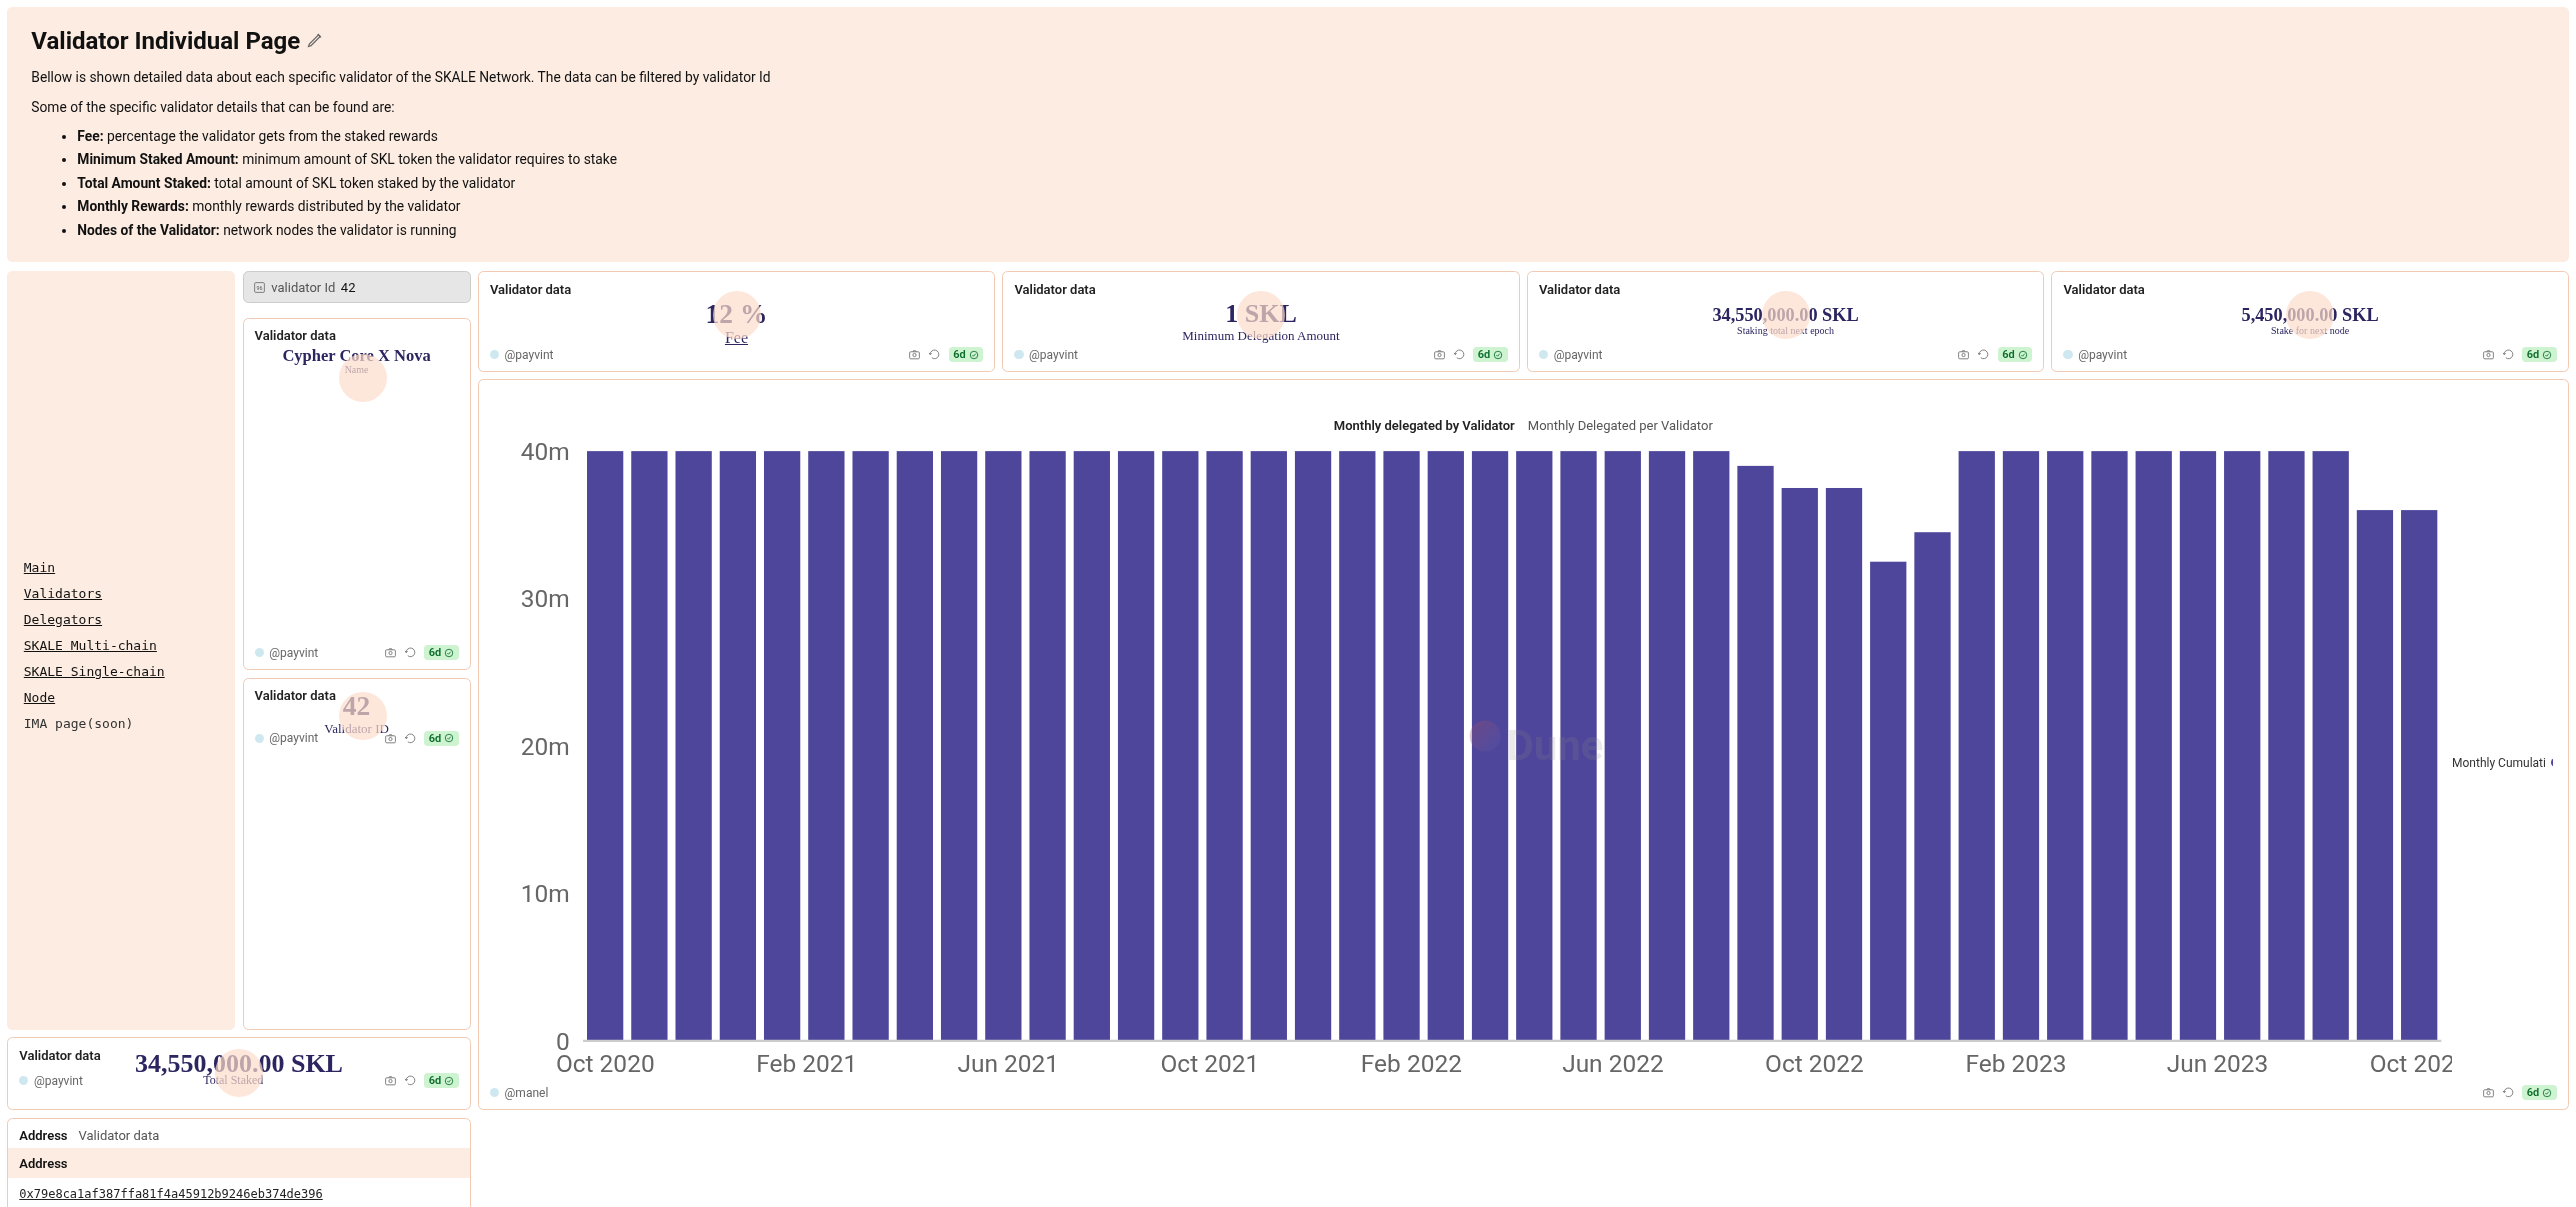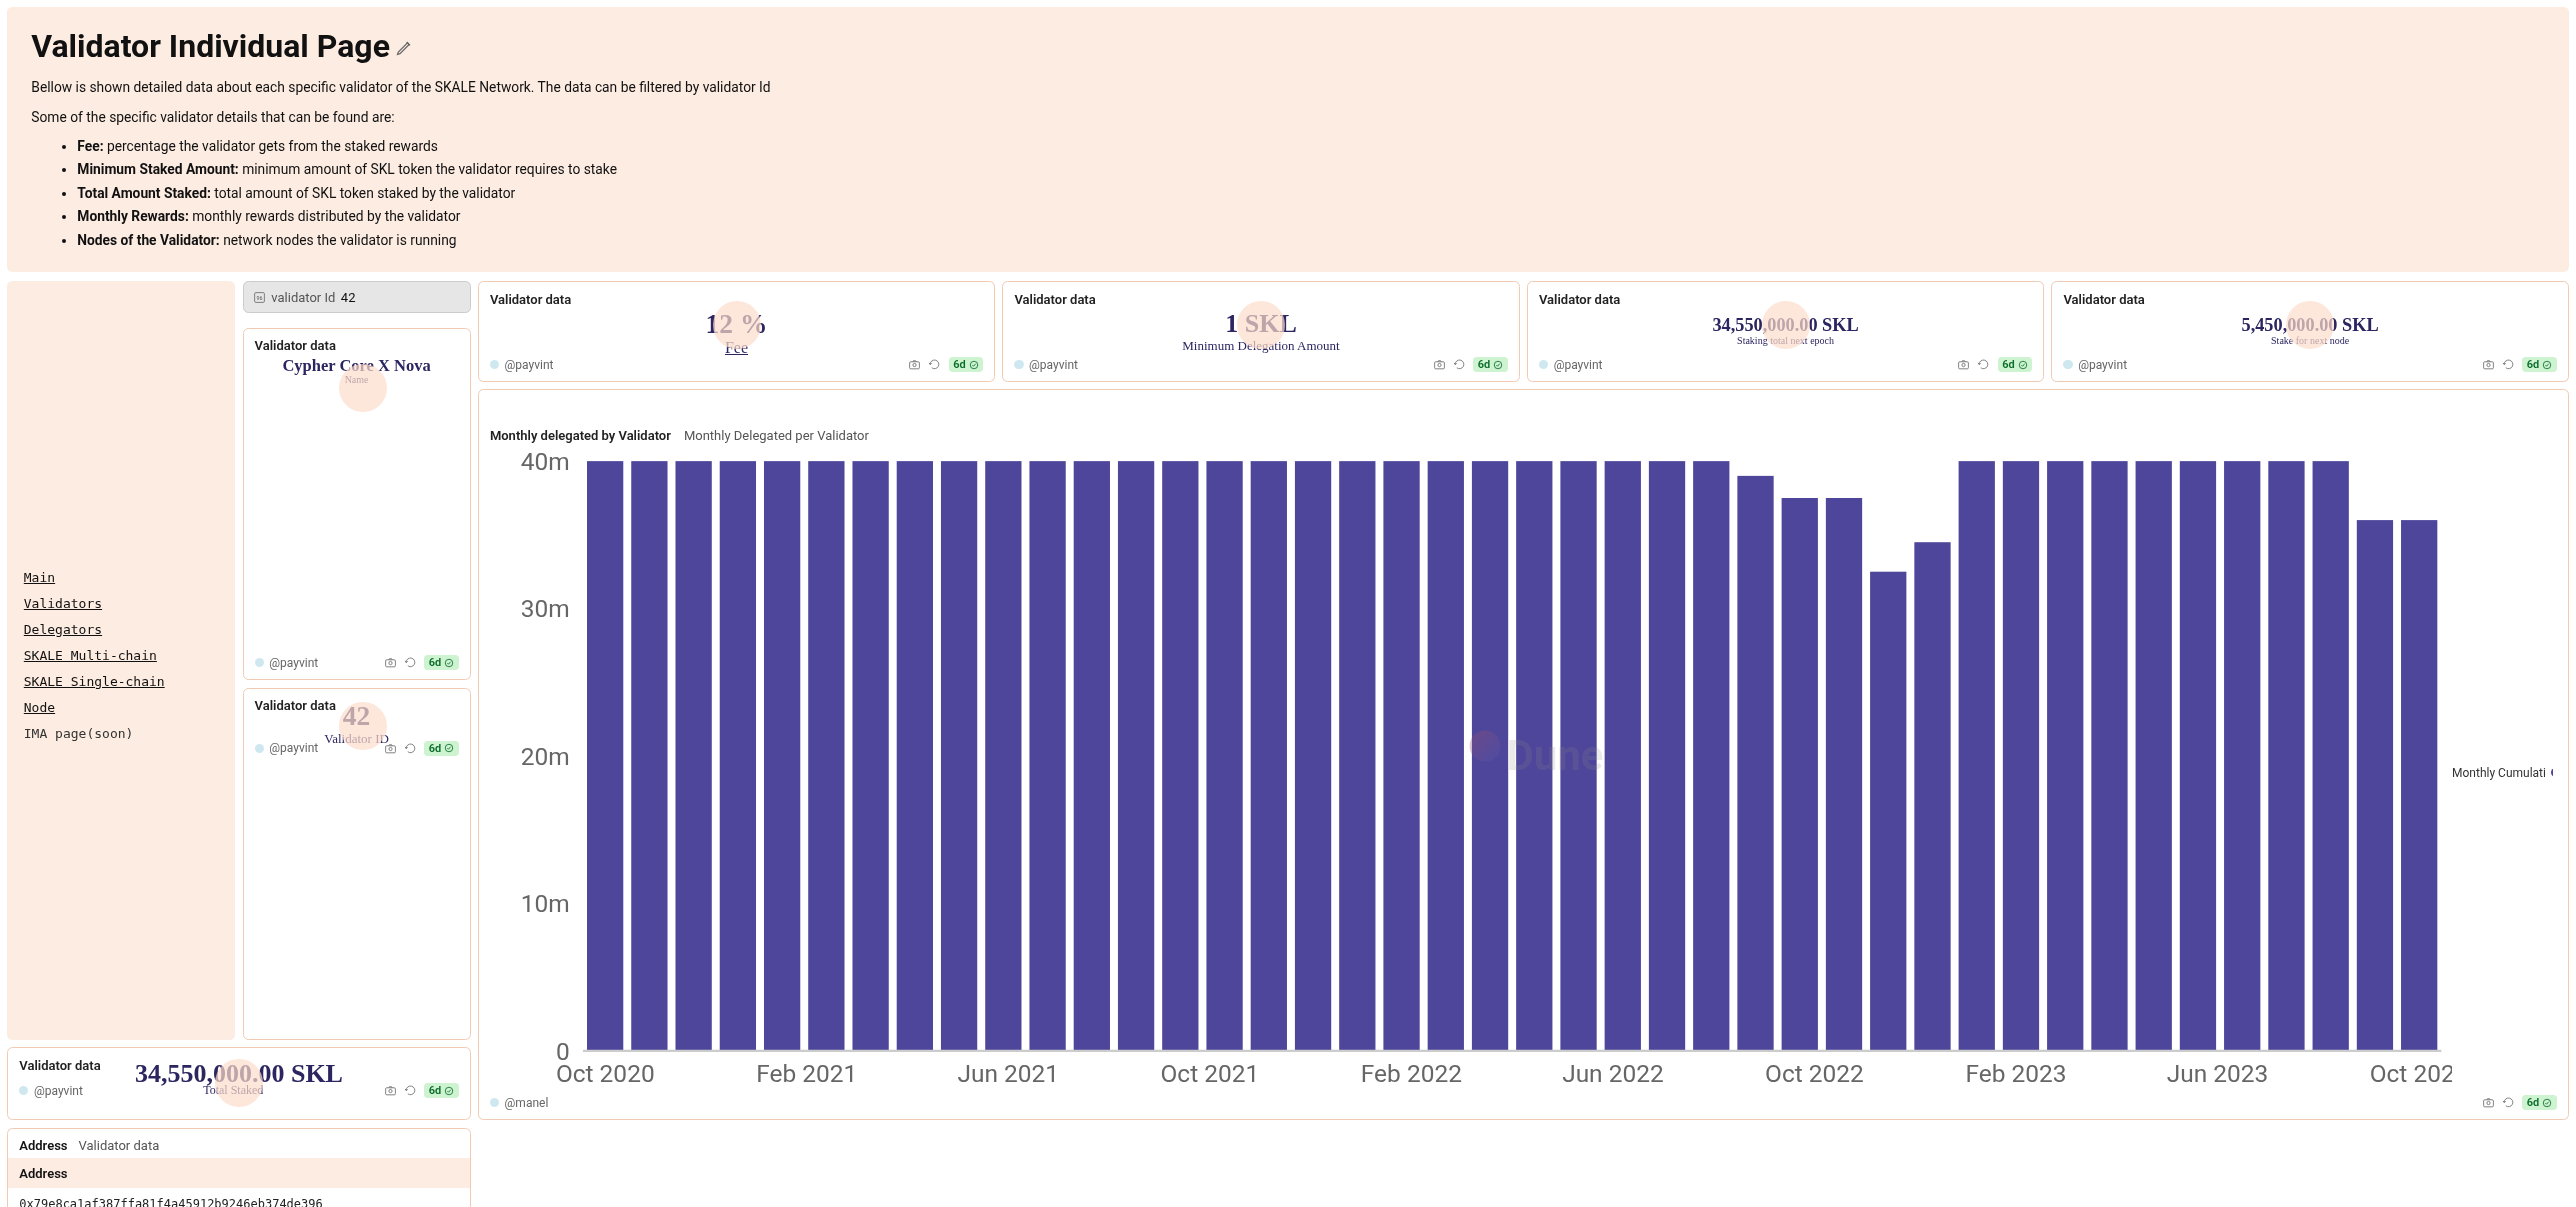--- a/index.html
+++ b/index.html
@@ -1,18 +1,18 @@
 <!DOCTYPE html>
 <html style="font-size:14.7px"><head>
 <meta charset="utf-8">
 <style>
   * { box-sizing: border-box; margin: 0; padding: 0; }
   body { font-family: -apple-system, BlinkMacSystemFont, "Segoe UI", Roboto, sans-serif; background: #fff; color: #111; padding: 7.3px; }
   .header-block { background: #fdece2; border-radius: 5.5px; padding: 20px 24px; margin-bottom: 9.2px; }
-  .header-block h1 { font-size: 32px; font-weight: 700; margin-bottom: 11px; display: flex; align-items: center; gap: 5.5px; }
+  .header-block h1 { font-size: 24px; font-weight: 700; margin-bottom: 11px; display: flex; align-items: center; gap: 5.5px; }
   .header-block p { font-size: 13.8px; line-height: 1.6; margin-bottom: 7.3px; }
   .header-block ul { padding-left: 46px; }
   .header-block li { font-size: 13.8px; line-height: 1.7; }
   .header-block li b { font-weight: 700; }
   .grid { display: grid; grid-template-columns: 228px 228px repeat(4, 1fr); gap: 7.3px; }
   .panel { border: 0.9px solid #f2cab3; border-radius: 5.5px; background: #fff; padding: 9.2px 11px; position: relative; display: flex; flex-direction: column; }
   .nav-panel { background: #fdece2; border: none; padding: 14.7px 16.5px; justify-content: center; }
   .nav-panel a { display: block; text-decoration: underline; font-family: ui-monospace, Menlo, monospace; font-size: 13px; margin-bottom: 11px; color: #111; }
   .nav-panel .disabled { text-decoration: none; color: #333; }
   .filter-bar { background: #e6e6e6; border: 0.9px solid #ccc; border-radius: 5.5px; padding: 7.3px 9.2px; font-size: 13px; display: flex; align-items: center; gap: 5.5px; color: #555; margin-bottom: 7.3px; }
@@ -270,21 +270,21 @@
             <svg viewBox="0 0 24 24" style="width:10px;height:10px;stroke:#0a6b2a;fill:none;stroke-width:2">
               <circle cx="12" cy="12" r="9"></circle>
               <path d="M8 12l3 3 5-6"></path>
             </svg>
           </span>
       </div>
     </div>
   </div>
 
   <div class="panel chart-panel" style="grid-row: span 2; min-height:312px; position:relative;">
-    <div style="display:flex; gap:13px; align-items:baseline;">
+    <div style="display:flex; gap:13px; align-items:baseline;justify-content:center;">
       <span class="panel-title">Monthly delegated by Validator</span>
       <span style="font-size:13px;color:#555;margin-top:28px;">Monthly Delegated per Validator</span>
     </div>
     <div class="watermark">
         <span class="wlogo"></span>
         <span>Dune</span>
       </div>
     <div class="chart-area">
       <svg class="chart-svg" id="chart-svg" preserveAspectRatio="none" viewBox="0 0 880 290">
           <text x="34" y="274" text-anchor="end" font-size="11" fill="#666">0</text>

